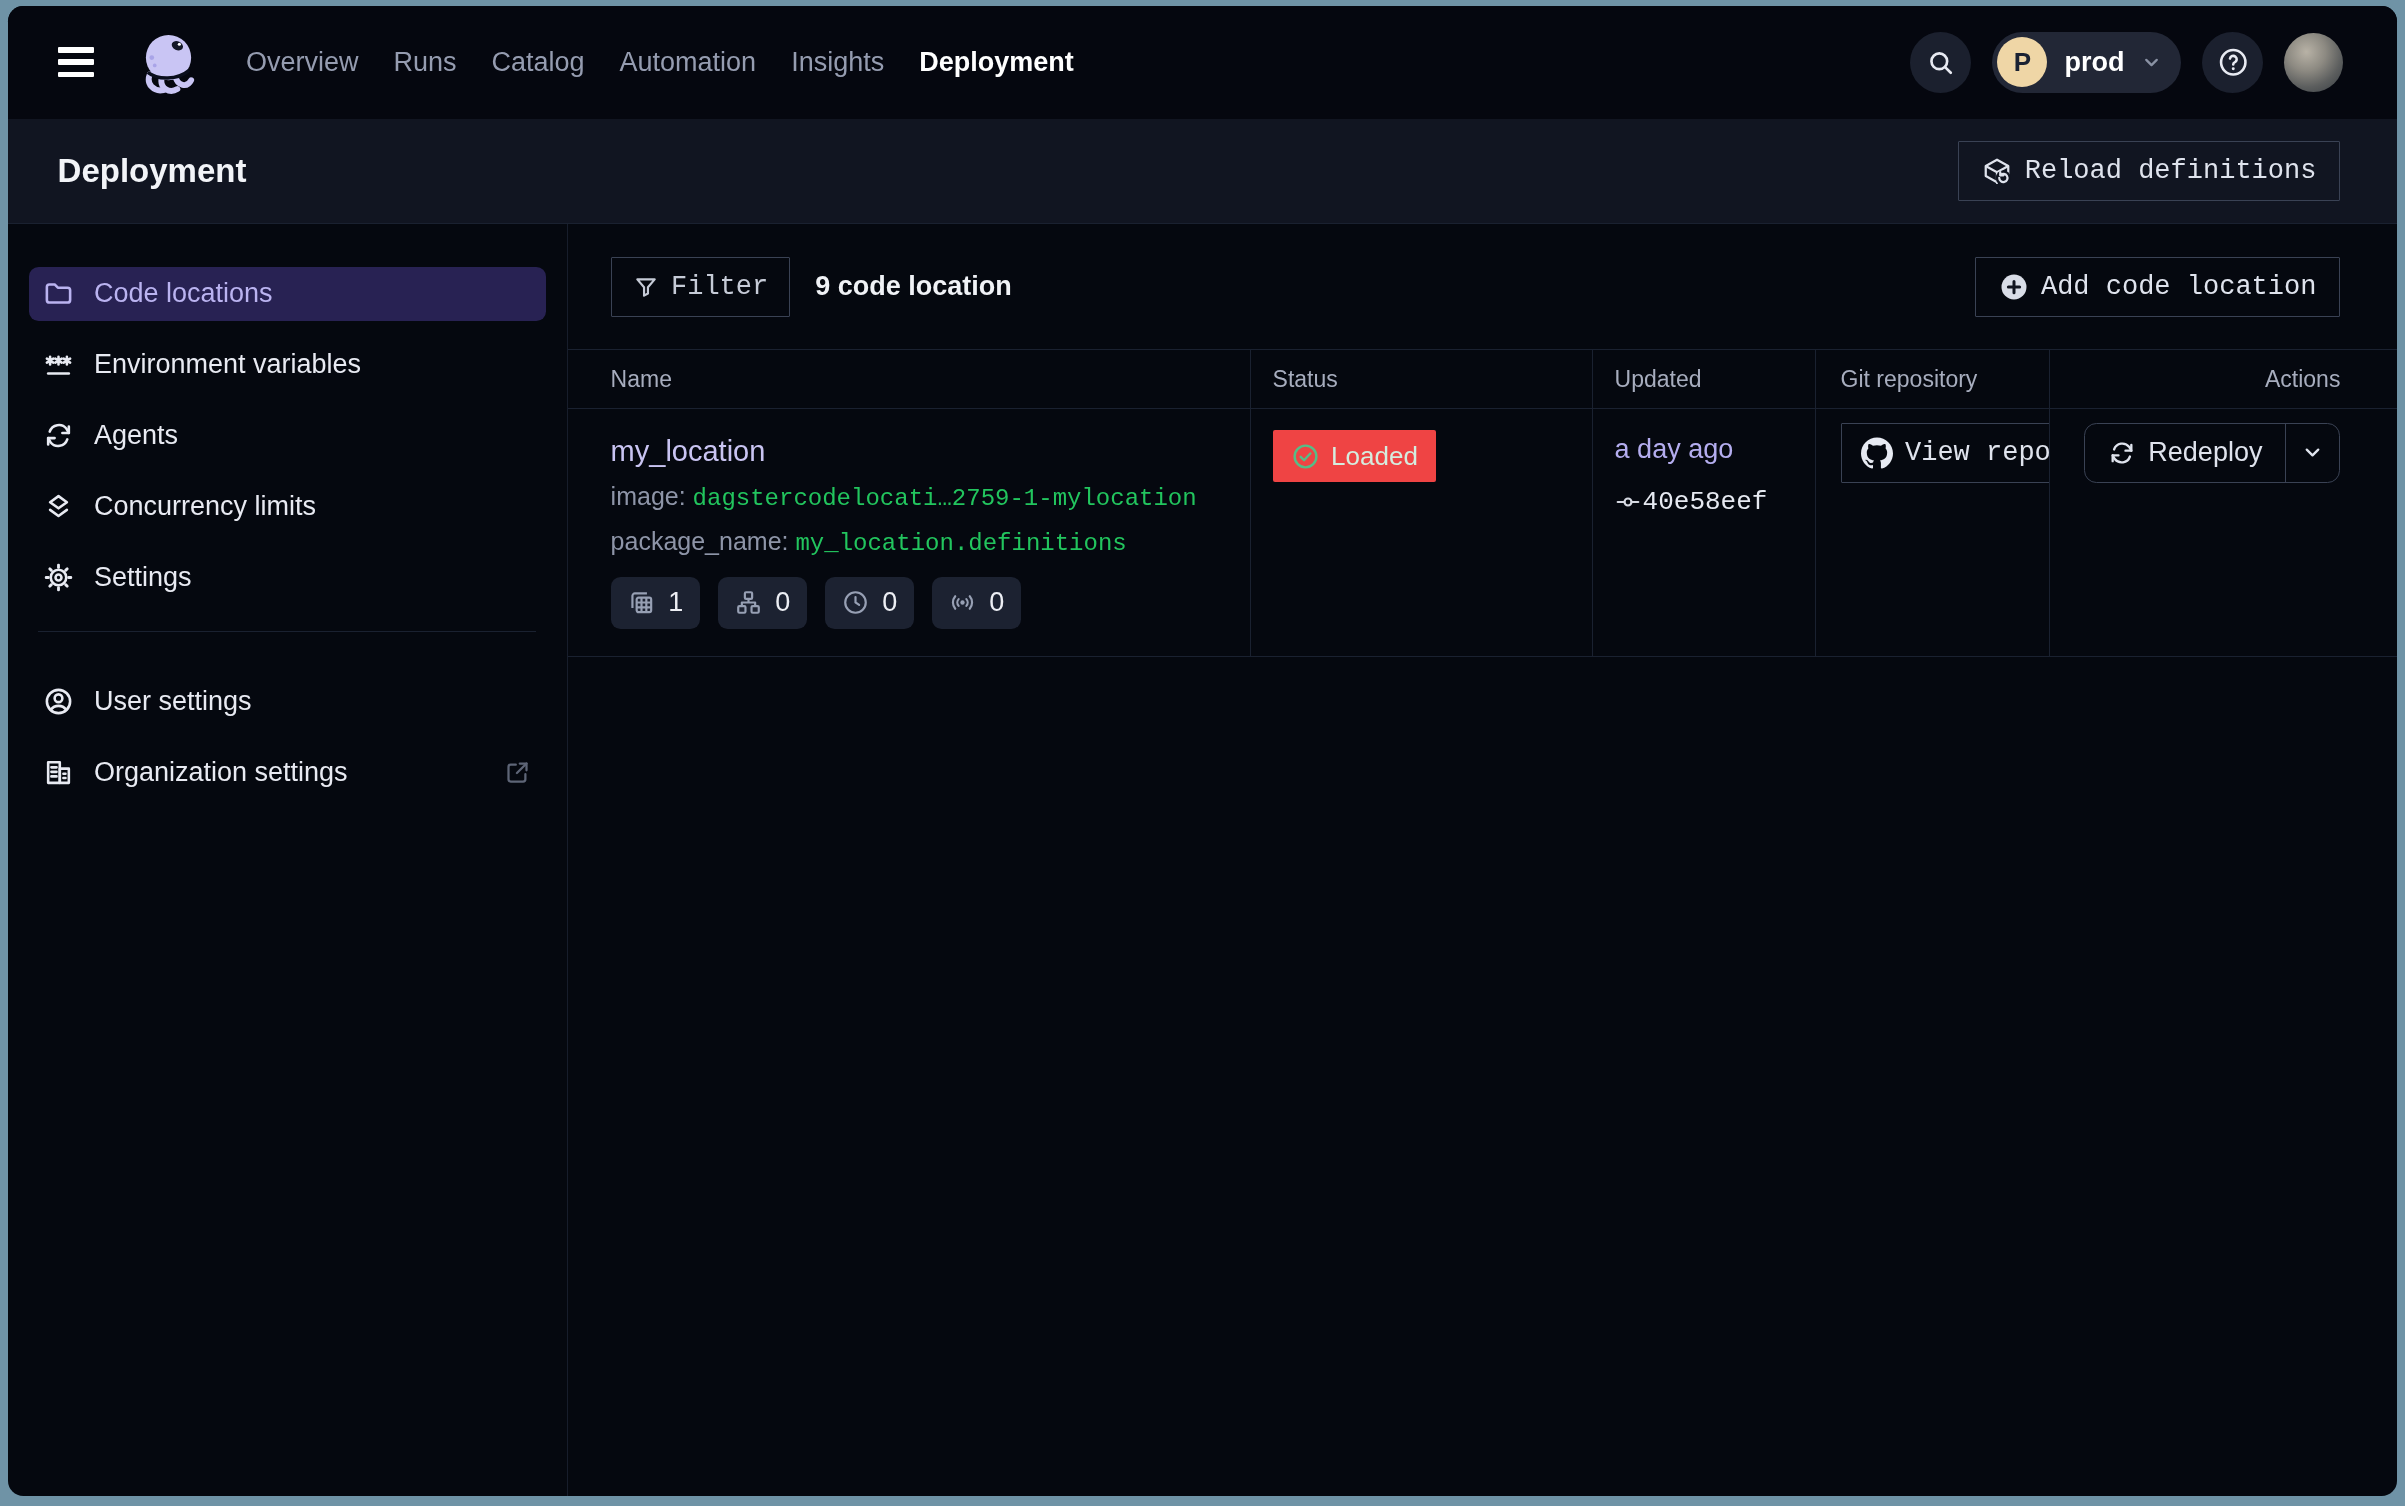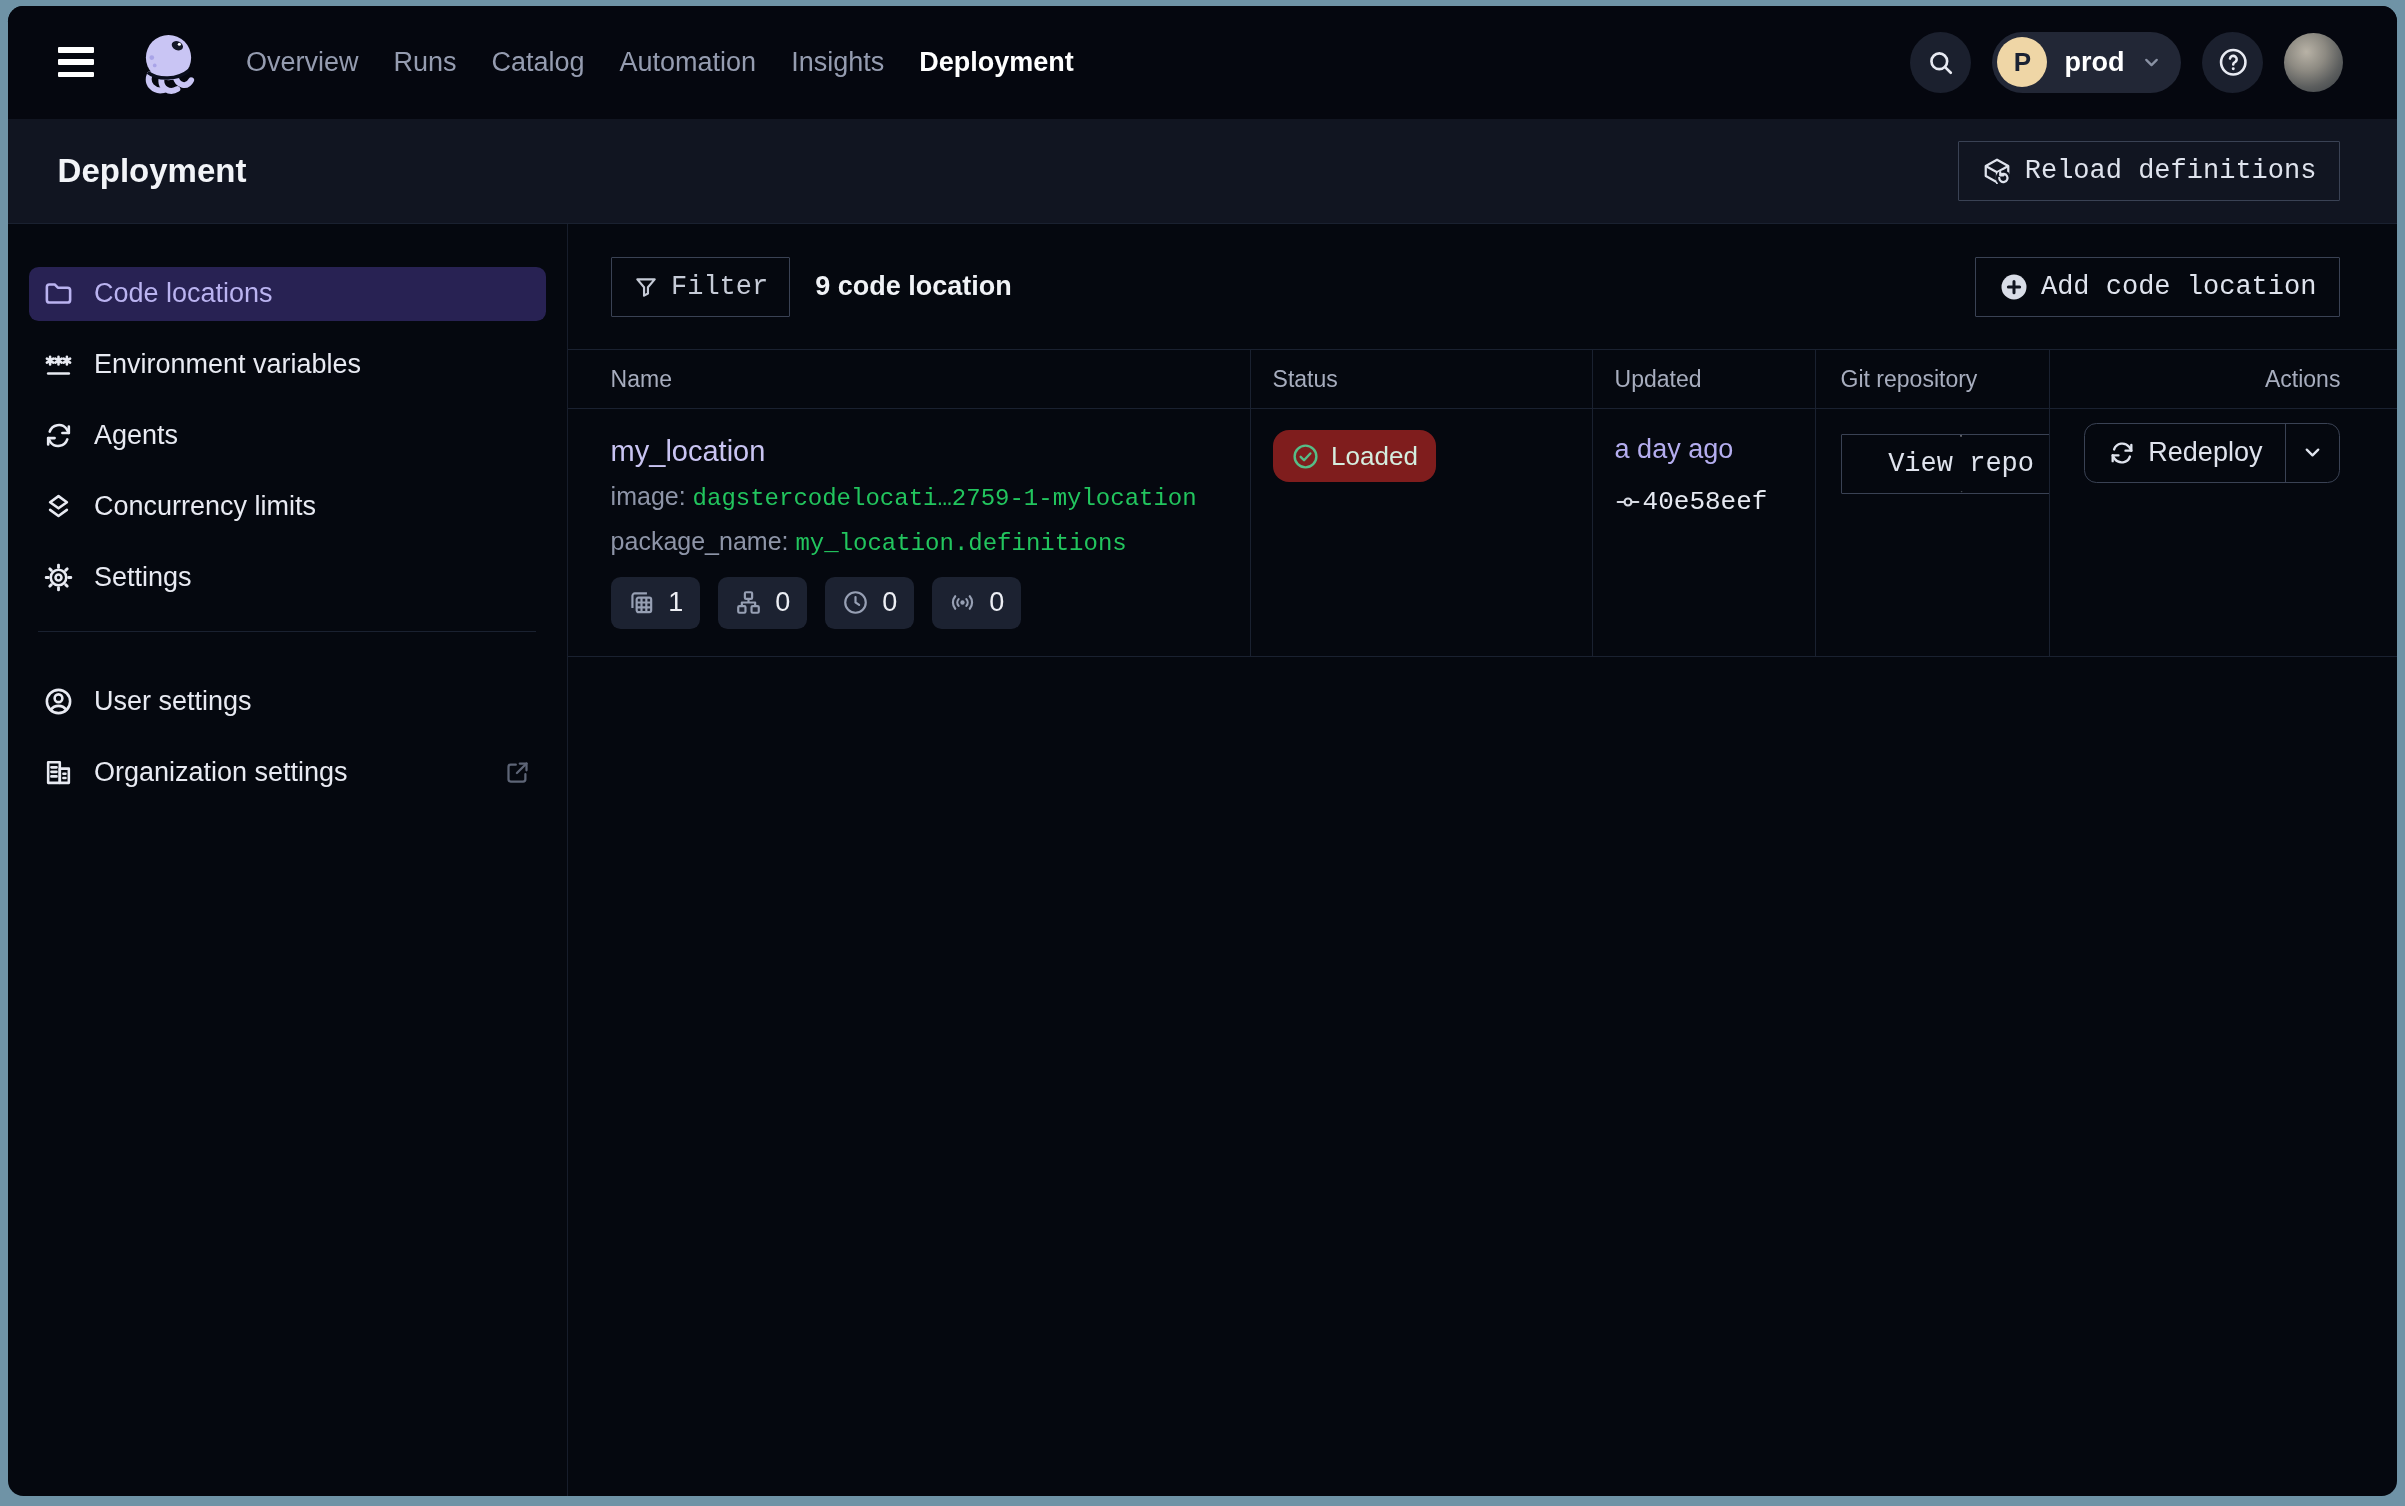--- a/index.html
+++ b/index.html
@@ -109,21 +109,21 @@
   .badges { margin-top: 20px; display: flex; gap: 18px; }
   .badge {
     display: inline-flex; align-items: center; gap: 12.4px; height: 52px; padding: 0 16.3px;
     border-radius: 9.6px; background: #1C2231; color: #97A0B4;
   }
   .badge .cnt { color: #EDEFF4; font-size: 27px; }
 
   .cell-status { padding: 21px 0 0 22px; }
   .status-pill {
     display: inline-flex; align-items: center; gap: 11.5px; height: 52px; padding: 0 18px;
-    border-radius: 16px; background: #7f1d1d; color: #56BD87;
+    border-radius: 2px; background: #ef4444; color: #56BD87;
   }
   .status-pill .stxt { color: #D5EDDF; font-size: 26px; }
 
   .cell-updated { padding: 25px 0 0 22px; }
   .updated-time { color: #B4ADEF; font-size: 27px; cursor: pointer; display: inline-block; }
   .commit-line { margin-top: 22px; display: flex; align-items: center; gap: 2px; color: #D6D9E2; }
   .commit-line .hash { font-family: "Liberation Mono", monospace; font-size: 26px; color: #E6E9F1; cursor: pointer; }
 
   .cell-git { padding: 13.4px 0 0 25px; overflow: hidden; }
   .cell-actions { padding: 13.4px 57px 0 0; display: flex; justify-content: flex-end; align-items: flex-start; }
@@ -398,21 +398,21 @@
               <div class="commit-line">
                 <svg width="26" height="26" viewBox="0 0 24 24" fill="none" stroke="currentColor" stroke-width="2" stroke-linecap="round">
                   <circle cx="12" cy="12" r="3.2"></circle>
                   <path d="M2.5 12h6M15.5 12h6"></path>
                 </svg>
                 <span class="hash">40e58eef</span>
               </div>
             </div>
 
             <div class="cell-git cell-b">
-              <button class="btn" style="padding:0 19px; min-width:241px;flex-direction:column;">
+              <button class="btn" style="padding:0 19px; min-width:241px;">
                 <svg width="32" height="32" viewBox="0 0 24 24">
                   <path fill="#E7EAF2" d="M12 .297c-6.63 0-12 5.373-12 12 0 5.303 3.438 9.8 8.205 11.385.6.113.82-.258.82-.577 0-.285-.01-1.04-.015-2.04-3.338.724-4.042-1.61-4.042-1.61C4.422 18.07 3.633 17.7 3.633 17.7c-1.087-.744.084-.729.084-.729 1.205.084 1.838 1.236 1.838 1.236 1.07 1.835 2.809 1.305 3.495.998.108-.776.417-1.305.76-1.605-2.665-.3-5.466-1.332-5.466-5.93 0-1.31.465-2.38 1.235-3.22-.135-.303-.54-1.523.105-3.176 0 0 1.005-.322 3.3 1.23.96-.267 1.98-.399 3-.405 1.02.006 2.04.138 3 .405 2.28-1.552 3.285-1.23 3.285-1.23.645 1.653.24 2.873.12 3.176.765.84 1.23 1.91 1.23 3.22 0 4.61-2.805 5.625-5.475 5.92.42.36.81 1.096.81 2.22 0 1.606-.015 2.896-.015 3.286 0 .315.21.69.825.57C20.565 22.092 24 17.592 24 12.297c0-6.627-5.373-12-12-12"></path>
                 </svg>
                 <span>View repo</span>
                 <svg width="25" height="25" viewBox="0 0 24 24" fill="none" stroke="currentColor" stroke-width="2" stroke-linecap="round" stroke-linejoin="round">
                   <path d="M14 4h6v6"></path>
                     <path d="M20 4 11.5 12.5"></path>
                   <path d="M19 13.5V18a2 2 0 0 1-2 2H6a2 2 0 0 1-2-2V7a2 2 0 0 1 2-2h4.5"></path>
                 </svg>
               </button>

